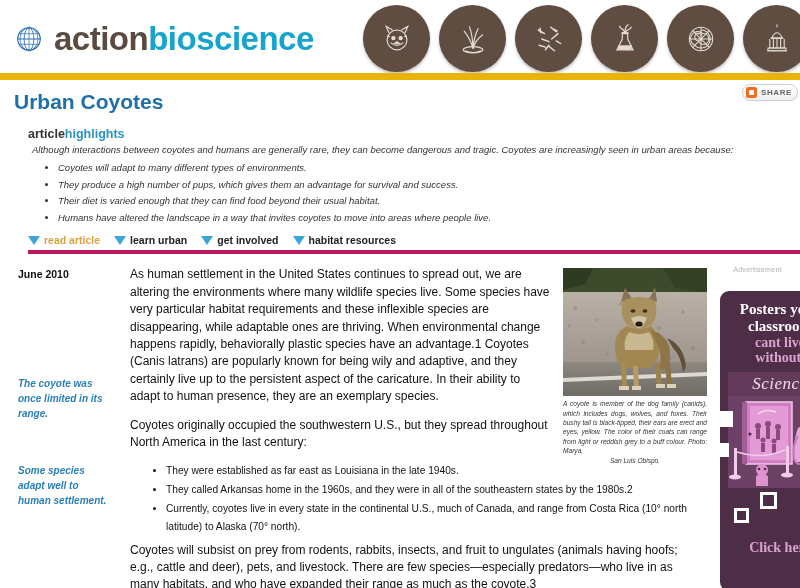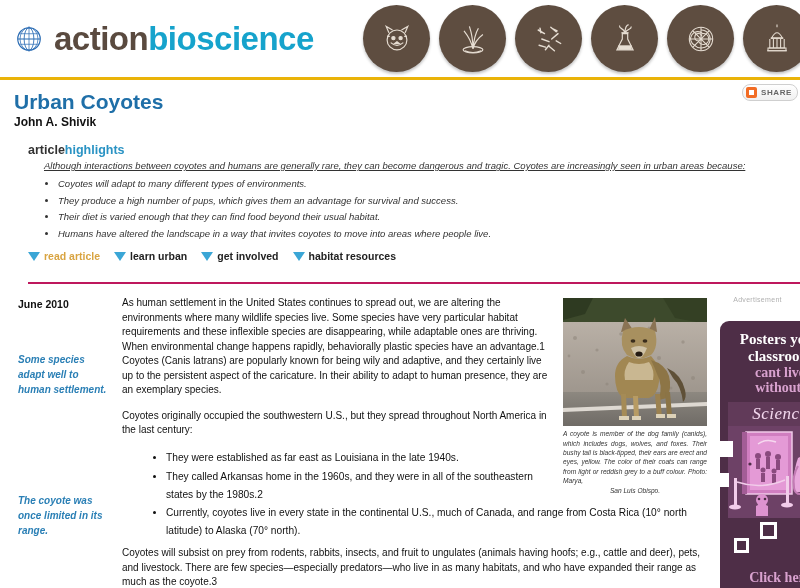--- a/index.html
+++ b/index.html
@@ -11,21 +11,21 @@
     background: #ffffff;
     font-family: "Liberation Sans", sans-serif;
     color: #1a1a1a;
   }
 
   
   .header {
     position: relative;
     height: 80px;
     background: #ffffff;
-    border-bottom: 3px solid #eab308;
+    border-bottom: 7px solid #eab308;
     overflow: hidden;
   }
   .brand {
     position: absolute;
     left: 14px; top: 22px;
     display: flex; align-items: center; gap: 10px;
   }
   .globe { width: 30px; height: 30px; display: block; }
   .wordmark {
     font-size: 33px;
@@ -79,34 +79,34 @@
     width: 5px; height: 5px; background: #fff;
   }
 
   
   .highlights { margin: 14px 0 0 28px; padding-right: 16px; }
   .hl-head { font-size: 12.5px; font-weight: bold; margin-bottom: 3px; }
   .hl-a { color: #333; }
   .hl-b { color: #2a93c4; }
   .hl-intro {
     font-size: 9.5px; font-style: italic; color: #333;
-    line-height: 1.35; margin: 0 16px 3px; text-decoration: underline;
+    line-height: 1.35; margin: 0 4px 3px;
   }
   .hl-list { margin: 0; padding-left: 30px; }
   .hl-list li {
     font-size: 9.5px; font-style: italic; color: #333;
     line-height: 1.75;
   }
 
   
   .navrow {
     margin: 8px 0 0 28px;
     display: flex; align-items: flex-end; gap: 14px;
-    padding-bottom: 20px;
-    border-bottom: 2px solid #be185d;
+    padding-bottom: 4px;
+    border-bottom: 4px solid #be185d;
     width: 772px;
   }
   .navitem {
     display: flex; align-items: center; gap: 4px;
     font-size: 10.5px; font-weight: bold; cursor: pointer;
   }
   .caret {
     width: 0; height: 0;
     border-left: 6px solid transparent;
     border-right: 6px solid transparent;
@@ -139,22 +139,22 @@
 
   .date-label { font-size: 10.5px; font-weight: bold; color: #111; }
   .pullquote {
     font-size: 10px; font-weight: bold; font-style: italic;
     color: #2a7fb5; line-height: 1.5;
   }
   .pq1 { margin-top: 42px; }
   .pq2 { margin-top: 96px; }
 
   .para {
-    font-size: 10px; color: #111;
-    line-height: 1.45; margin: 0 0 11px;
+    font-size: 12px; color: #111;
+    line-height: 1.45; margin: 0 8px 11px;
   }
   .body-list { margin: 0 0 6px; padding-left: 44px; }
   .body-list li {
     font-size: 10.2px; color: #111;
     line-height: 1.75; margin-bottom: 1px;
   }
 
   
   .photo-block {
     float: right;
@@ -293,21 +293,20 @@
             <path d="M11 30 h18 M9 33 h22 M12 20 v10 M16 20 v10 M20 19 v11 M24 20 v10 M28 20 v10"></path>
             <path d="M13 19 h14 M10 30 h20 v3 h-20 z"></path>
           </g>
         </svg>
     </div>
   </div>
 </div>
 
 <div class="titlewrap">
   <h1 class="page-title">Urban Coyotes</h1>
-  <p class="byline">John A. Shivik</p>
 
   <div class="share-btn">
     <span class="share-icon"></span>
     <span>SHARE</span>
   </div>
 </div>
 
 <div class="highlights">
   <div class="hl-head"><span class="hl-a">article</span><span class="hl-b">highlights</span></div>
   <p class="hl-intro">Although interactions between coyotes and humans are generally rare, they can become dangerous and tragic. Coyotes are increasingly seen in urban areas because:</p>
@@ -335,22 +334,22 @@
   <div class="navitem">
     <span class="caret"></span>
     <span class="nav-normal">habitat resources</span>
   </div>
 </div>
 
 <div class="content">
 
   <div class="col-left">
     <div class="date-label">June 2010</div>
+    <div class="pullquote pq2">The coyote was once limited in its range.</div>
     <div class="pullquote pq1">Some species adapt well to human settlement.</div>
-    <div class="pullquote pq2">The coyote was once limited in its range.</div>
 
   </div>
 
   <div class="col-main">
 
     <div class="photo-block">
       <svg class="photo" viewBox="0 0 144 128" preserveAspectRatio="none">
         <defs>
           <linearGradient id="grav" x1="0" y1="0" x2="0" y2="1">
             <stop offset="0" stop-color="#b9b0a6"></stop>

